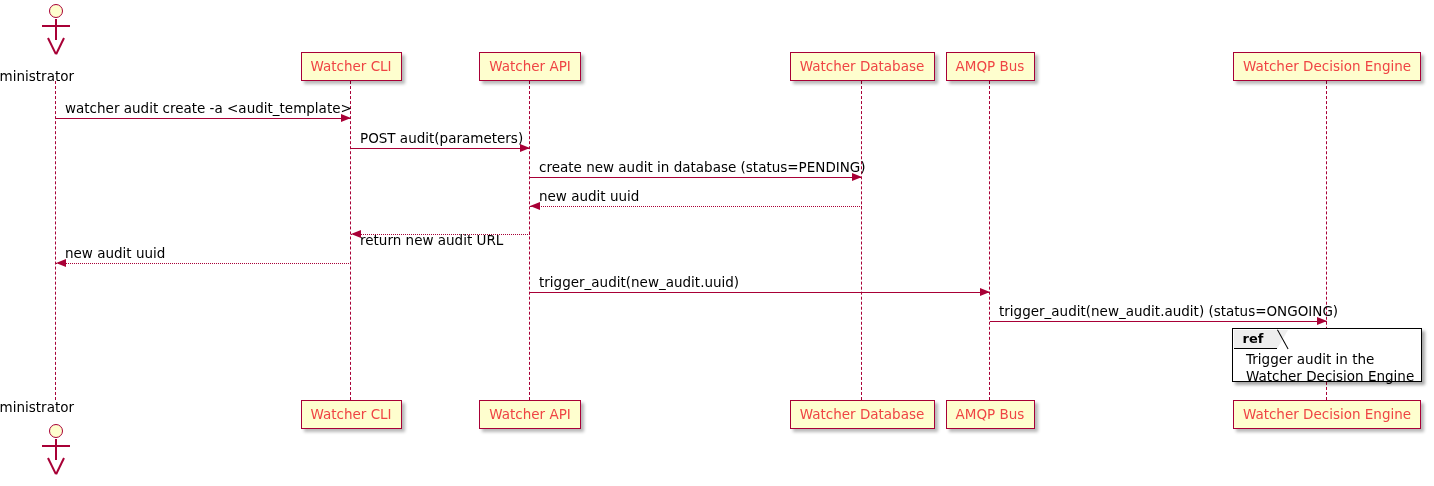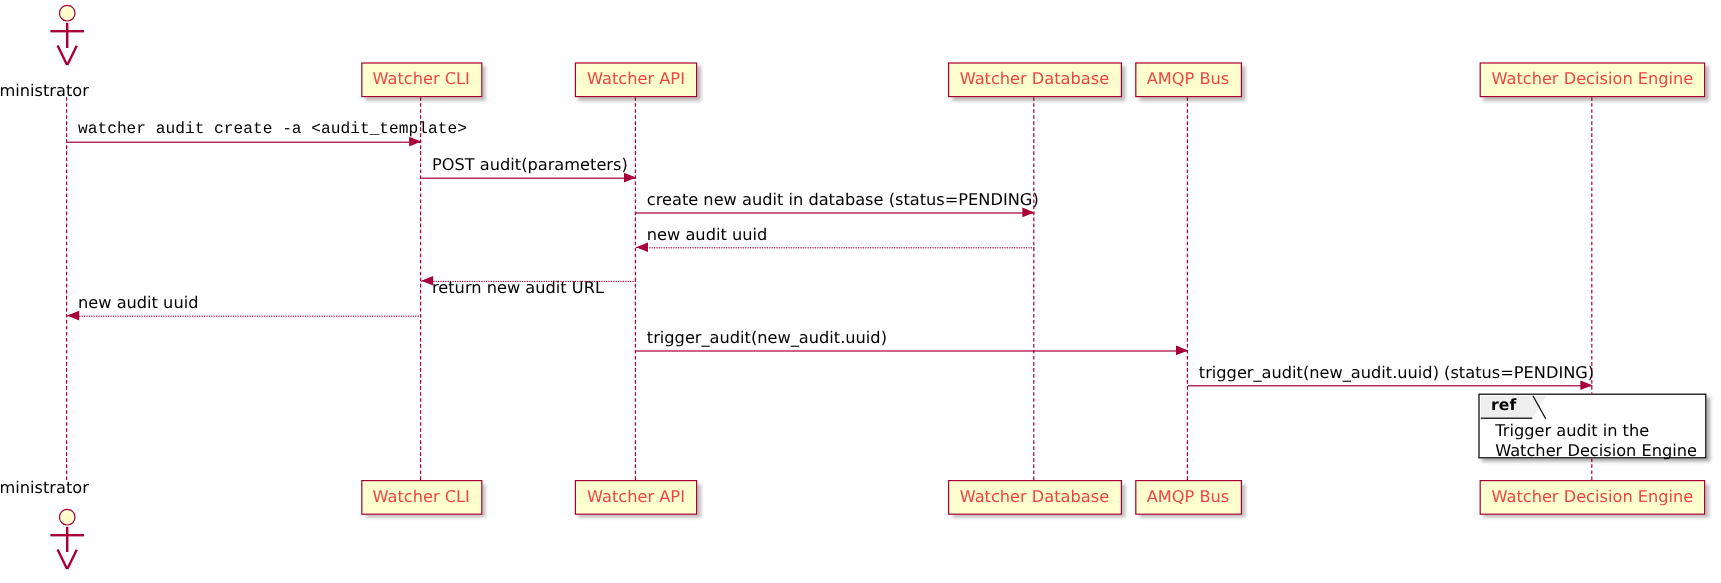--- a/index.html
+++ b/index.html
@@ -144,40 +144,40 @@
     <div class="pbox" style="width: 102px; left: 479px; top: 52px;">Watcher API</div>
     <div class="pbox" style="width: 102px; left: 479px; top: 400px;">Watcher API</div>
     <div class="pbox" style="width: 145px; left: 789.5px; top: 52px;">Watcher Database</div>
     <div class="pbox" style="width: 145px; left: 789.5px; top: 400px;">Watcher Database</div>
     <div class="pbox" style="width: 89px; left: 945.5px; top: 52px;">AMQP Bus</div>
     <div class="pbox" style="width: 89px; left: 945.5px; top: 400px;">AMQP Bus</div>
     <div class="pbox" style="width: 188px; left: 1233px; top: 52px;">Watcher Decision Engine</div>
     <div class="pbox" style="width: 188px; left: 1233px; top: 400px;">Watcher Decision Engine</div>
     <div class="msg-line solid" style="left: 56px; top: 118px; width: 295px;"></div>
     <div class="arrow-r" style="left: 341px; top: 114px;"></div>
-    <div class="msg-label" style="left: 65px; top: 102px; font-family: Liberation Mono, monospace;">watcher audit create -a &lt;audit_template&gt;</div>
+    <div class="msg-label" style="left: 65px; top: 102px;">watcher audit create -a &lt;audit_template&gt;</div>
     <div class="msg-line solid" style="left: 351px; top: 148px; width: 179px;"></div>
     <div class="arrow-r" style="left: 520px; top: 144px;"></div>
     <div class="msg-label" style="left: 360px; top: 132px;">POST audit(parameters)</div>
     <div class="msg-line solid" style="left: 530px; top: 177px; width: 332px;"></div>
     <div class="arrow-r" style="left: 852px; top: 173px;"></div>
     <div class="msg-label" style="left: 539px; top: 161px;">create new audit in database (status=PENDING)</div>
     <div class="msg-line dotted" style="left: 530px; top: 206px; width: 332px;"></div>
     <div class="arrow-l" style="left: 530px; top: 202px;"></div>
     <div class="msg-label" style="left: 539px; top: 190px;">new audit uuid</div>
     <div class="msg-line dotted" style="left: 351px; top: 234px; width: 179px;"></div>
     <div class="arrow-l" style="left: 351px; top: 230px;"></div>
     <div class="msg-label" style="left: 360px; top: 218px; margin-top: 16px;">return new audit URL</div>
     <div class="msg-line dotted" style="left: 56px; top: 263px; width: 295px;"></div>
     <div class="arrow-l" style="left: 56px; top: 259px;"></div>
     <div class="msg-label" style="left: 65px; top: 247px;">new audit uuid</div>
     <div class="msg-line solid" style="left: 530px; top: 292px; width: 460px;"></div>
     <div class="arrow-r" style="left: 980px; top: 288px;"></div>
     <div class="msg-label" style="left: 539px; top: 276px;">trigger_audit(new_audit.uuid)</div>
     <div class="msg-line solid" style="left: 990px; top: 321px; width: 337px;"></div>
     <div class="arrow-r" style="left: 1317px; top: 317px;"></div>
-    <div class="msg-label" style="left: 999px; top: 305px;">trigger_audit(new_audit.uuid) (status=PENDING)</div>
+    <div class="msg-label" style="left: 999px; top: 305px;">trigger_audit(new_audit.audit) (status=ONGOING)</div>
     <div class="ref-box" style="left: 1232px; top: 328px; width: 190px; height: 54px;"></div>
     <div class="ref-tab" style="left: 1233.6px; top: 329.6px; width: 43px; position: absolute; border-right: none;">ref</div>
     <div class="ref-tab-corner" style="left: 1276.6px; top: 329.6px;"></div>
     <div class="ref-tab-slash" style="left: 1276.6px; top: 329.6px; height: 22px; transform: rotate(-29deg);"></div>
     <div class="ref-body" style="left: 1246px; top: 351px;"><div>Trigger audit in the</div><div>Watcher Decision Engine</div></div>
   </div>
 
 </body></html>

